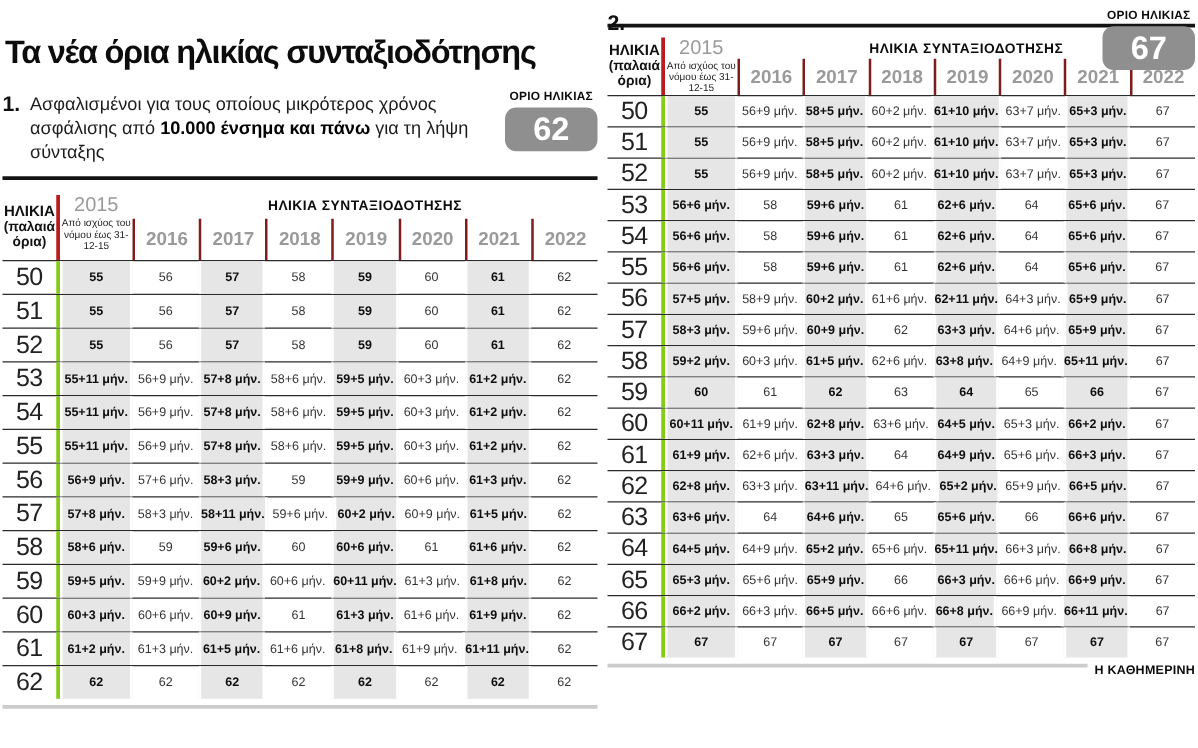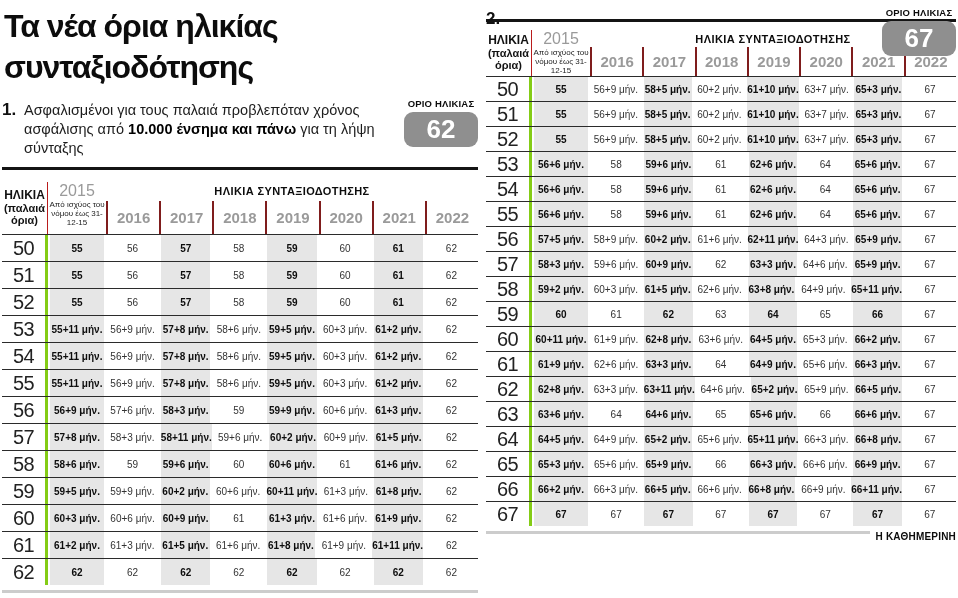--- a/index.html
+++ b/index.html
@@ -7,22 +7,22 @@
   body {
     width: 958px; height: 598px; overflow: hidden;
     font-family: "Liberation Sans", sans-serif; color: #111;
   }
   .wrap { display: flex; width: 958px; height: 598px; }
   .panel { position: relative; }
   .panel.left  { width: 478px; padding-left: 2px; }
   .panel.right { width: 480px; padding-left: 8px; padding-right: 2px; }
 
   h1.title {
-    font-size: 32px; line-height: 41px; font-weight: bold;
-    letter-spacing: -1px; color: #0c0c0c; margin: 6px 0 0 2px; width: 462px;
+    font-size: 26px; line-height: 41px; font-weight: bold;
+    letter-spacing: -1px; color: #0c0c0c; margin: 21px 0 0 2px; width: 462px;
   }
 
   .note {
     position: relative; margin-top: 13px;
     padding: 0 86px 9px 22px;
     border-bottom: 3px solid #141414;
   }
   .right .note { margin-top: 10px; }
   .note-num { position: absolute; left: 0; top: -1px; font-size: 17px; font-weight: bold; }
   .note p { font-size: 14.5px; line-height: 19px; color: #1c1c1c; }
@@ -36,21 +36,21 @@
     color: #fff; font-size: 26px; font-weight: bold; line-height: 35px; text-align: center;
   }
 
   .gtable { margin-top: 12px; }
   .right .gtable { margin-top: 8px; }
   .thead, .trow { display: grid; grid-template-columns: 46px 58px repeat(7, 1fr); }
   .thead { grid-template-rows: 19px 1fr; height: 52px; }
   .right .thead { height: 46px; grid-template-rows: 17px 1fr; }
 
   .h-age {
-    grid-row: 1 / 3; grid-column: 1; border-right: 1px solid #b91c1c;
+    grid-row: 1 / 3; grid-column: 1; border-right: 3px solid #b91c1c;
     display: flex; flex-direction: column; align-items: center; justify-content: center;
     font-weight: bold; text-align: center; padding-bottom: 2px;
   }
   .h-age .l1 { font-size: 12px; line-height: 13px; }
   .h-age .l2 { font-size: 11px; line-height: 12px; }
   .h-2015 { grid-row: 1 / 3; grid-column: 2; text-align: center; padding-top: 1px; }
   .h-2015 .y  { color: var(--year-gray, #9a9a9a); font-size: 16px; font-weight: normal; line-height: 16px; }
   .h-2015 .sub { font-size: 8px; line-height: 9px; margin-top: 1px; color: #222; }
   .h-span {
     grid-row: 1; grid-column: 3 / 10; text-align: center;
@@ -86,21 +86,21 @@
 </head>
 <body>
 
 <div class="wrap">
 
   <section class="panel left">
     <h1 class="title">Τα νέα όρια ηλικίας συνταξιοδότησης</h1>
 
     <div class="note">
       <span class="note-num">1.</span>
-      <p><span>Ασφαλισμένοι για τους παλαιά προβλεπόταν χρόνος ασφάλισης από </span><b>10.000 ένσημα και πάνω</b><span> για τη λήψη σύνταξης</span></p>
+      <p><span>Ασφαλισμένοι για τους οποίους μικρότερος χρόνος ασφάλισης από </span><b>10.000 ένσημα και πάνω</b><span> για τη λήψη σύνταξης</span></p>
       <div class="orio">
         <div class="orio-label">ΟΡΙΟ ΗΛΙΚΙΑΣ</div>
         <div class="orio-badge">62</div>
       </div>
     </div>
 
     <div class="gtable">
         <div class="thead">
           <div class="h-age">
             <div class="l1">ΗΛΙΚΙΑ</div>

